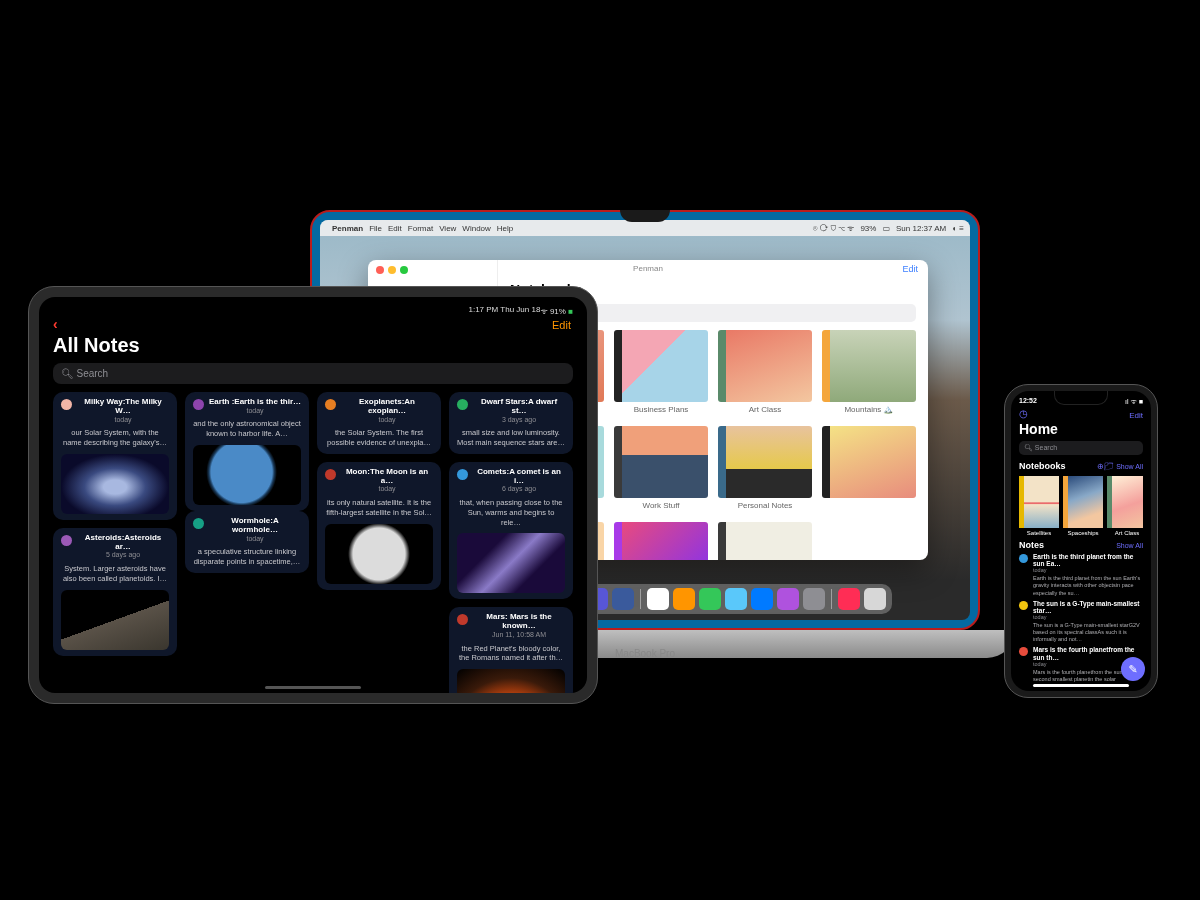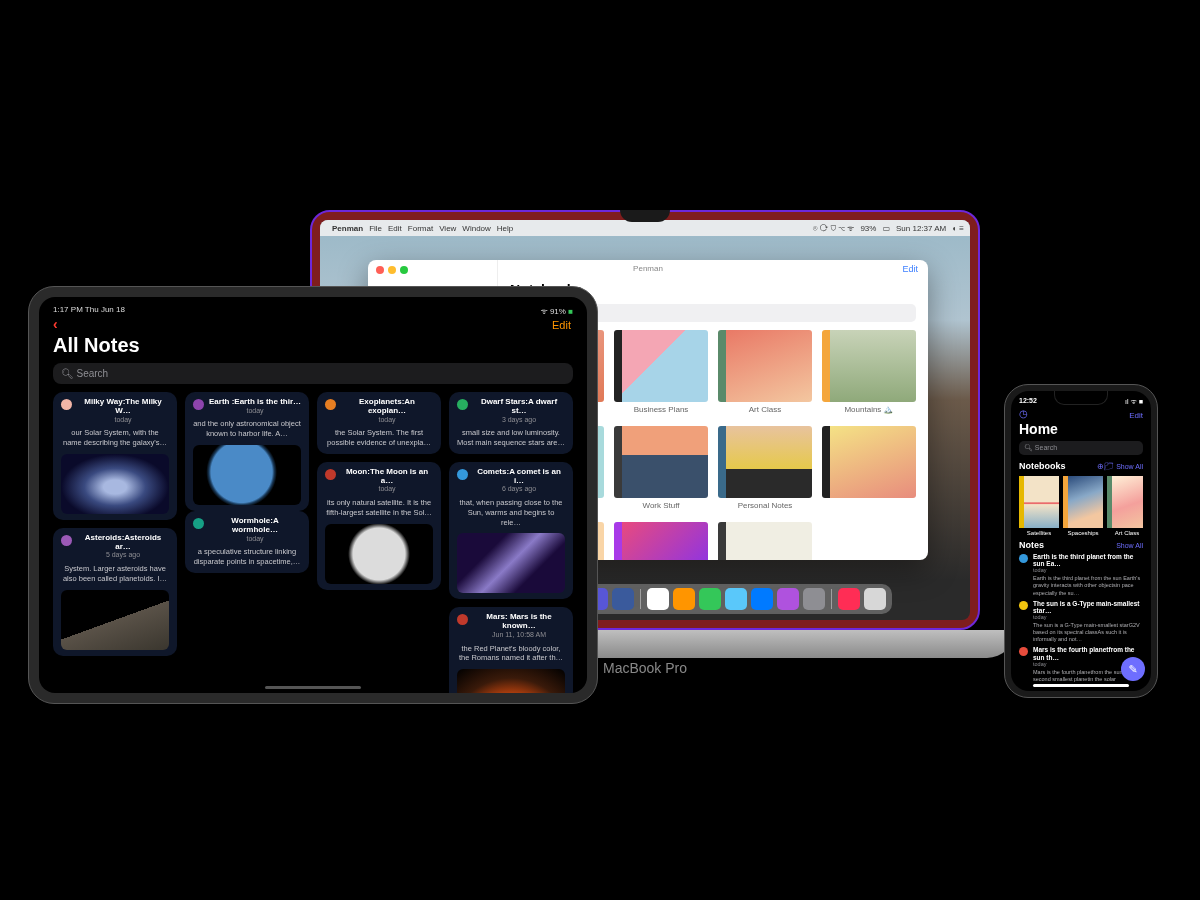--- a/index.html
+++ b/index.html
@@ -1,25 +1,25 @@
 <!DOCTYPE html>
 <html><head>
 <meta charset="utf-8">
 <style>
   * { box-sizing: border-box; margin: 0; padding: 0; font-family: -apple-system, BlinkMacSystemFont, "Helvetica Neue", sans-serif; }
   body { width:1200px; height:900px; background:#000; overflow:hidden; position:relative; }
 
   
   .macbook { position:absolute; left:310px; top:210px; width:670px; }
-  .mac-screen { width:670px; height:420px; background:#7f1d1d; border-radius:20px; padding:8px; border:2px solid #6d28d9; position:relative; }
+  .mac-screen { width:670px; height:420px; background:#0369a1; border-radius:20px; padding:8px; border:2px solid #b91c1c; position:relative; }
   .mac-inner { width:100%; height:100%; border-radius:8px; overflow:hidden; position:relative;
     background:linear-gradient(to bottom,#9ab8c7 0%,#b0c4d0 25%,#6b5a4a 45%,#2a2a2a 90%); }
   .mac-base { width:740px; height:28px; margin-left:-35px; background:linear-gradient(#bfbfbf,#8a8a8a); border-radius:0 0 36px 36px; }
   .mac-notch { height:12px; width:50px; background:#1a1a1a; border-radius:0 0 24px 24px; position:absolute; top:0; left:50%; transform:translateX(-50%); }
-  .mac-label { position:absolute; left:50%; transform:translateX(-50%); top:450px; color:#888; font-size:14px; }
+  .mac-label { position:absolute; left:50%; transform:translateX(-50%); top:438px; color:#888; font-size:10px; }
   .menubar { height:16px; background:rgba(240,240,240,0.9); display:flex; align-items:center; padding:0 6px; font-size:8px; color:#333; gap:6px; }
   .menubar .right { margin-left:auto; display:flex; gap:6px; align-items:center; }
   .app-window { position:absolute; top:40px; left:48px; width:560px; height:300px; background:#fff; border-radius:8px; box-shadow:0 10px 30px rgba(0,0,0,.4); display:flex; overflow:hidden; }
   .traffic { position:absolute; top:6px; left:8px; display:flex; gap:4px; }
   .traffic span { width:8px; height:8px; border-radius:50%; }
   .tred{background:#ff5f56}.tyel{background:#ffbd2e}.tgrn{background:#27c93f}
   .aw-title { position:absolute; top:4px; left:50%; transform:translateX(-50%); font-size:8px; color:#888; }
   .aw-edit { position:absolute; top:4px; right:10px; font-size:9px; color:#3d7fff; }
   .sidebar { width:130px; padding:22px 10px 10px; border-right:1px solid #eee; }
   .sidebar-title { font-size:14px; font-weight:700; margin:2px 0 6px; }
@@ -31,21 +31,21 @@
   .nb-spine { width:8px; height:100%; }
   .nb-art { flex:1; }
   .nb-label { font-size:8px; text-align:center; color:#666; }
   .dock { position:absolute; bottom:6px; left:50%; transform:translateX(-50%); height:30px; background:rgba(200,200,200,0.35); border-radius:10px; padding:4px 6px; display:flex; gap:4px; align-items:center; backdrop-filter:blur(6px); }
   .dock-icon { width:22px; height:22px; border-radius:5px; }
   .dock-sep { width:1px; height:20px; background:rgba(255,255,255,.4); margin:0 2px; }
 
   
   .ipad { position:absolute; left:28px; top:286px; width:570px; height:418px; background:#2a2a2a; border-radius:26px; padding:10px; border:1px solid #555; z-index:5; }
   .ipad-inner { width:100%; height:100%; background:#000; border-radius:16px; padding:8px 14px; overflow:hidden; color:#fff; position:relative; }
-  .ipad-status { display:flex; justify-content:space-between; font-size:8px; color:#ddd; }
+  .ipad-status { display:flex; justify-content:flex-end; font-size:8px; color:#ddd; }
   .ipad-head { display:flex; align-items:center; }
   .back-chev { color:#ff3b30; font-size:14px; font-weight:600; margin-right:4px; }
   .ipad-title { font-size:20px; font-weight:700; margin-top:2px; }
   .ipad-edit { position:absolute; right:16px; top:22px; color:#ff9500; font-size:11px; }
   .ipad-search { background:#1c1c1e; border-radius:8px; padding:5px 8px; color:#8e8e93; font-size:10px; margin:6px 0 8px; }
   .notes-grid { display:grid; grid-template-columns:repeat(4,1fr); gap:8px; }
   .note-card { background:#0f172a; border-radius:10px; padding:6px 8px;text-align:center; }
   .nc-head { display:flex; gap:5px; align-items:flex-start; }
   .nc-dot { width:11px; height:11px; border-radius:50%; flex:none; margin-top:1px; }
   .nc-col { line-height:1.1; }

